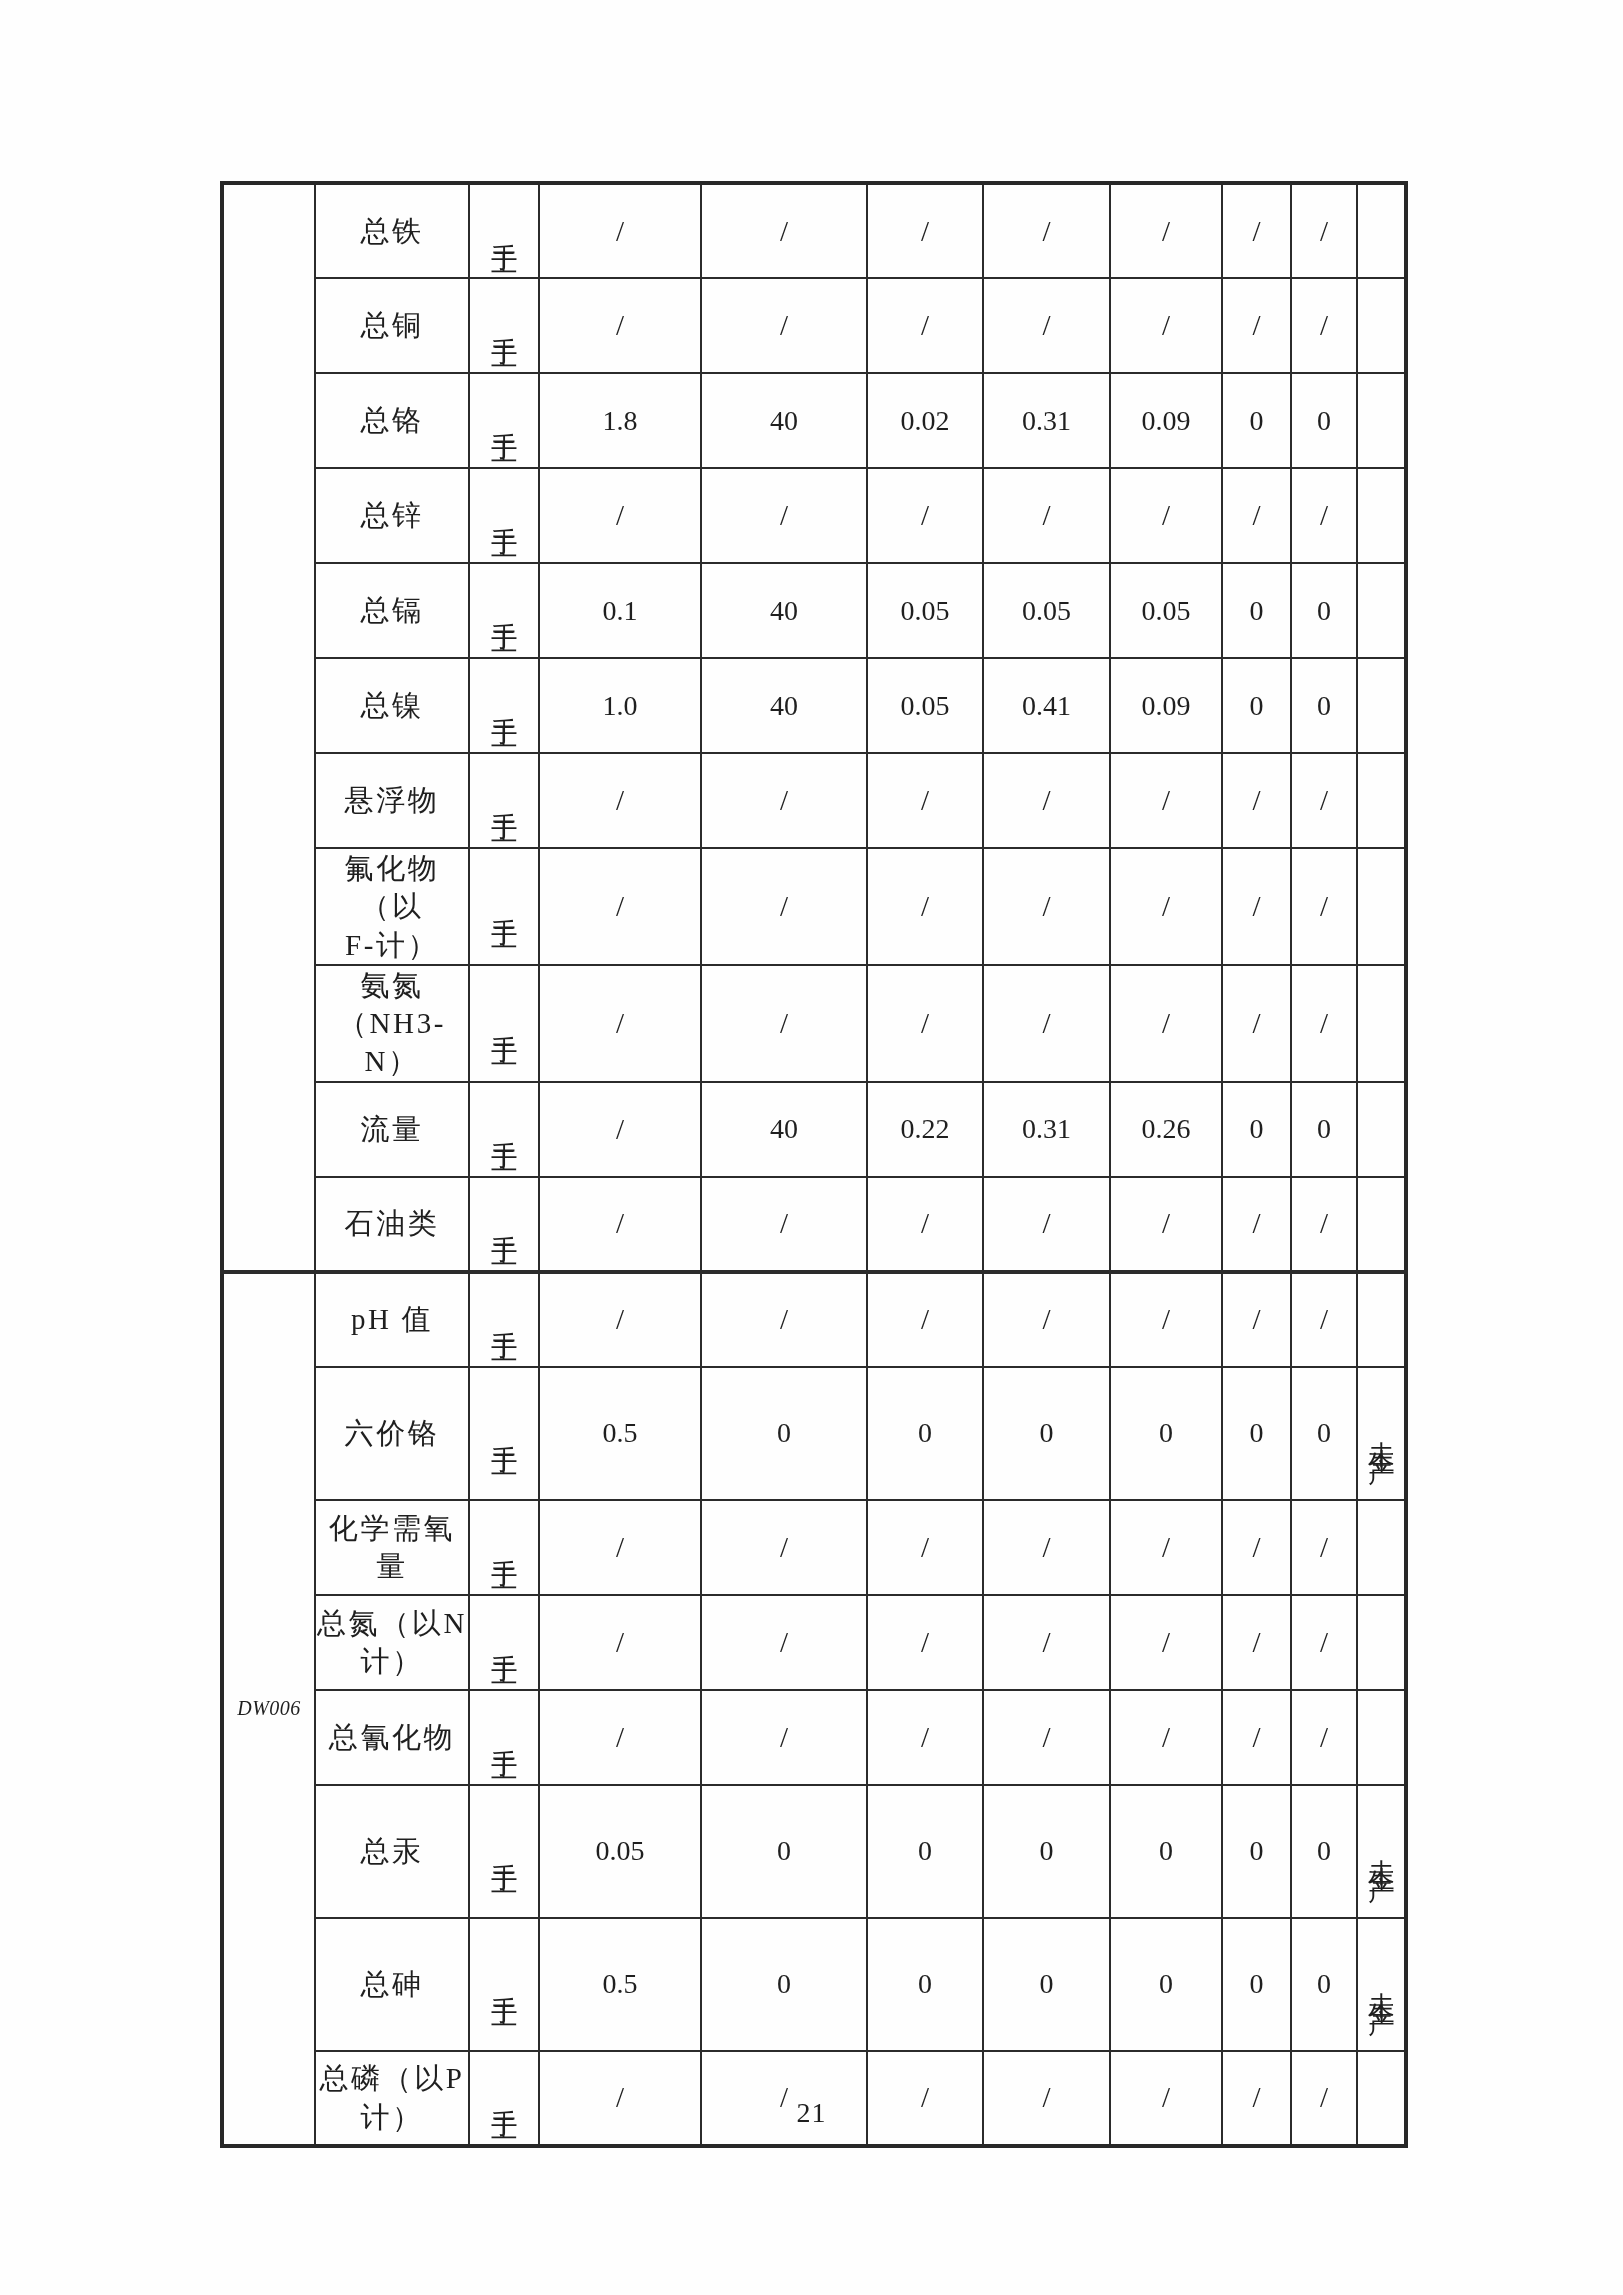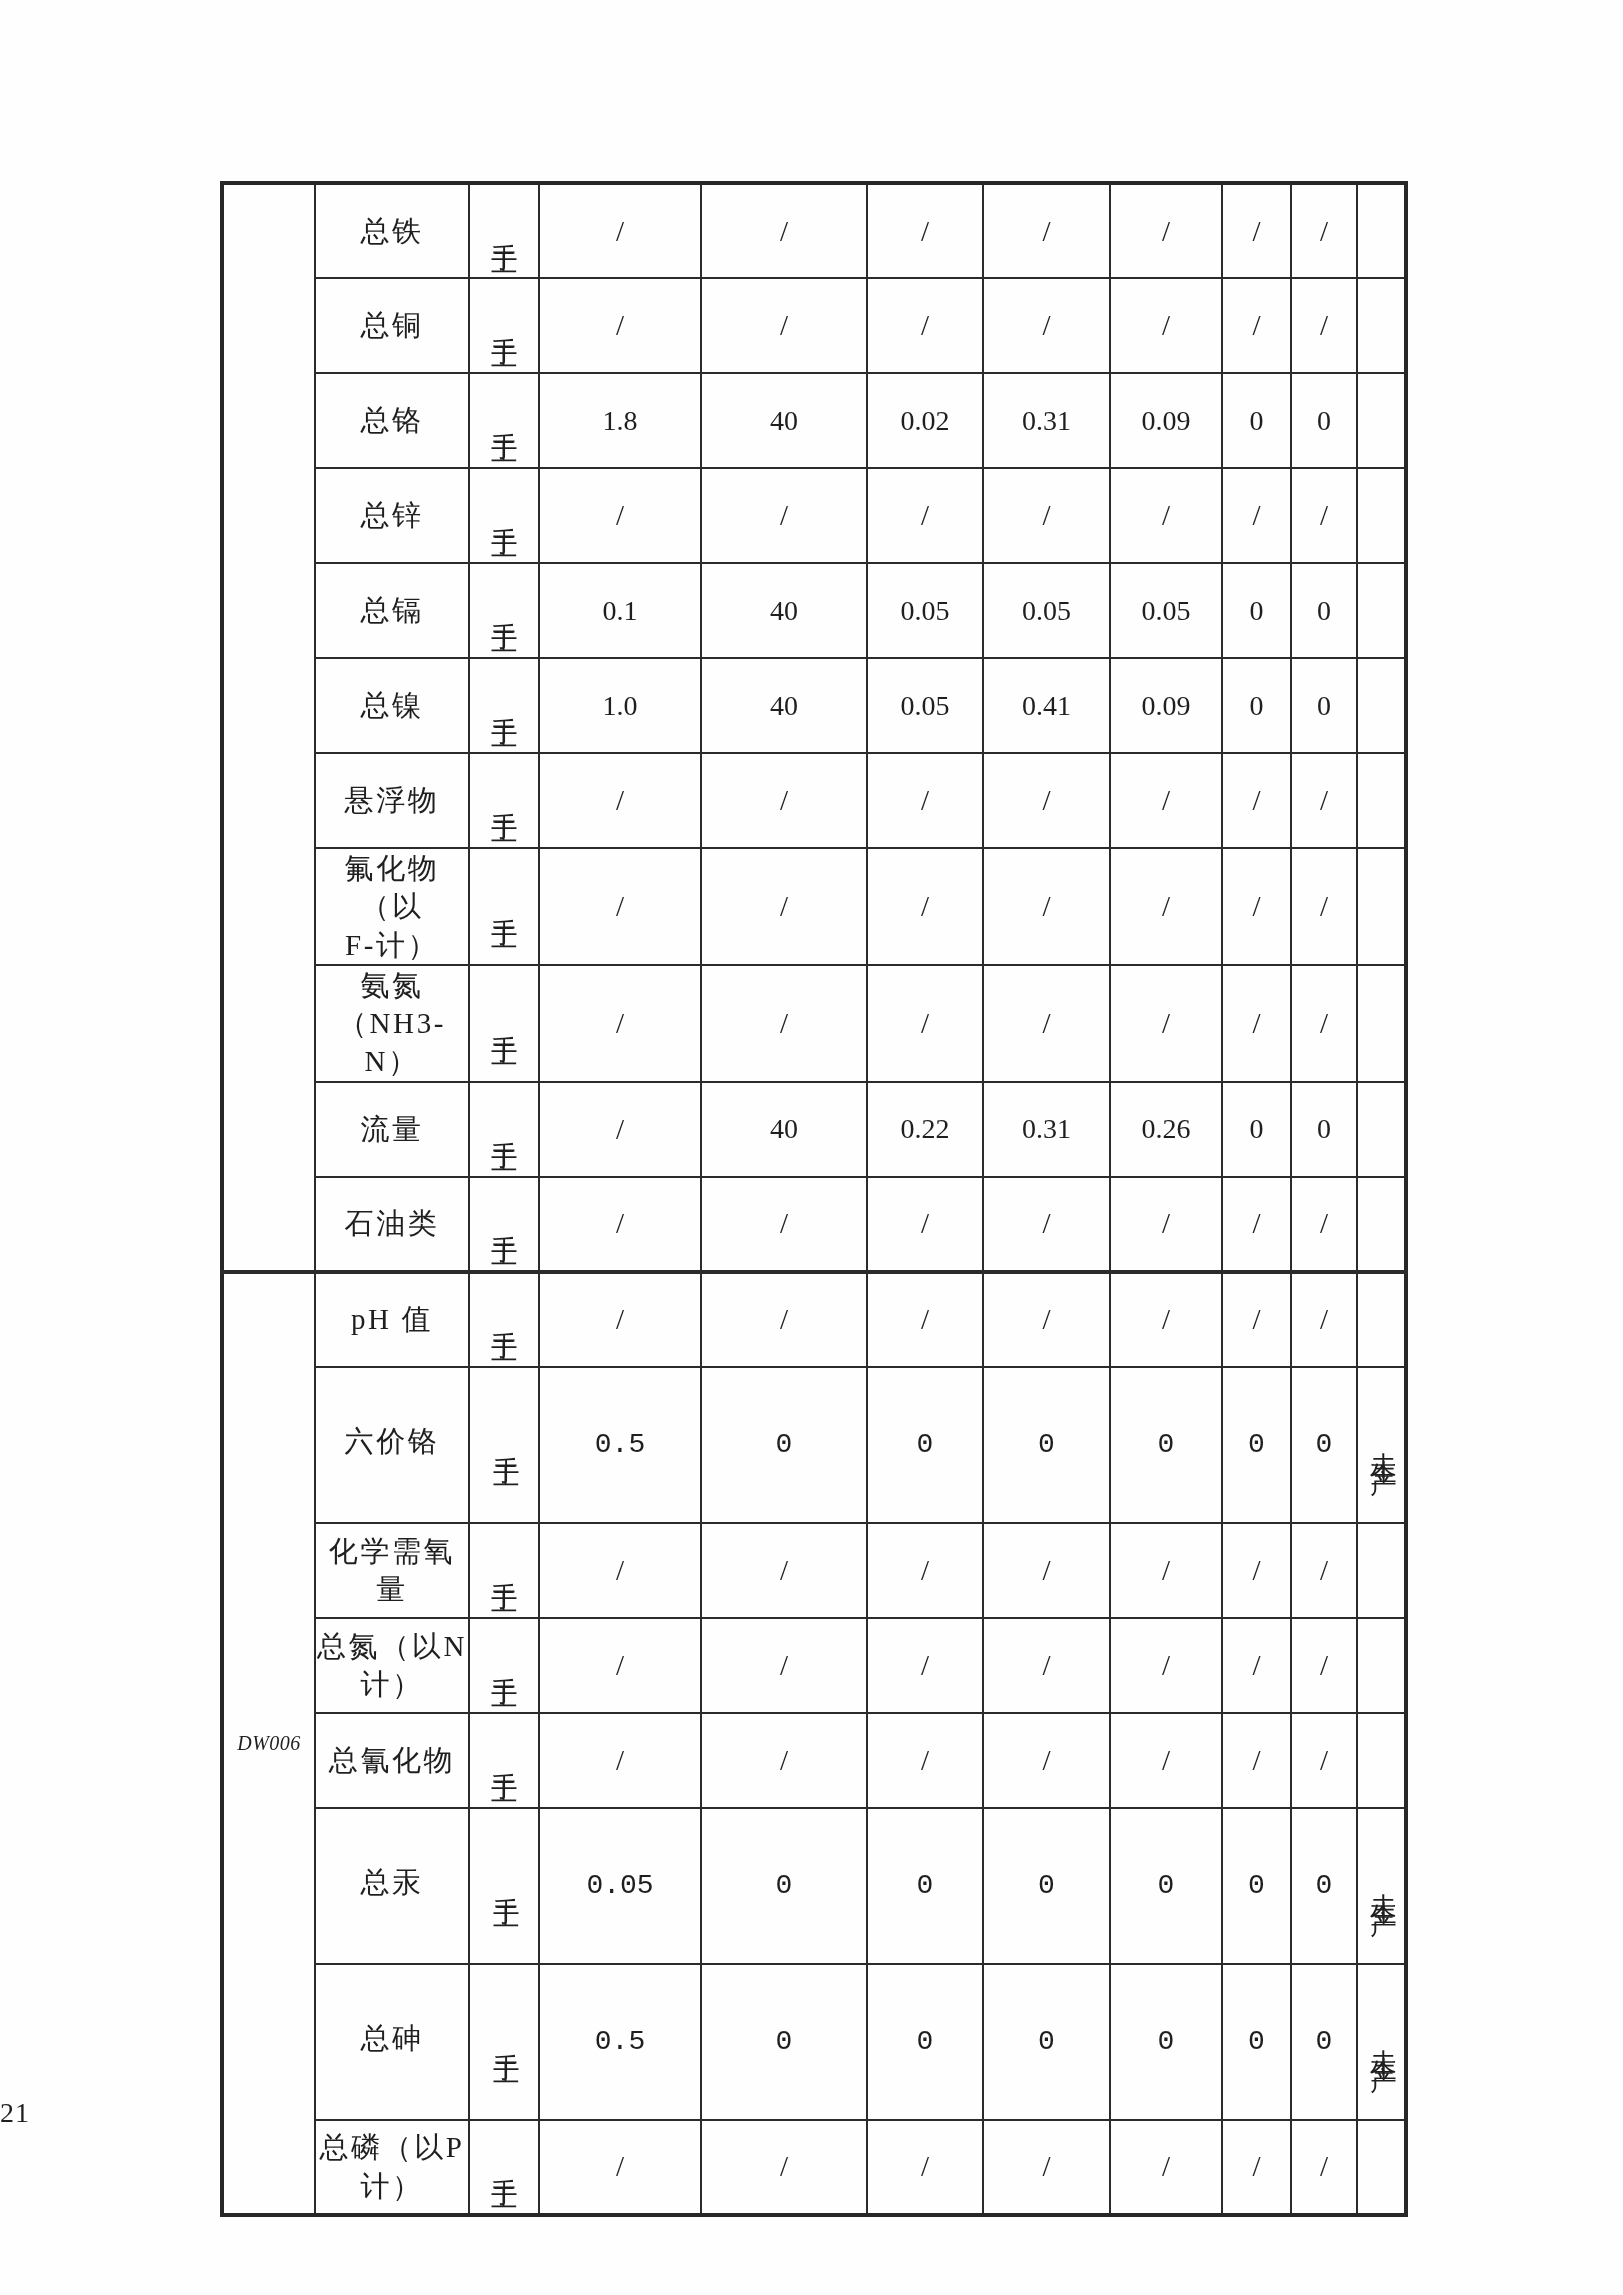--- a/index.html
+++ b/index.html
@@ -22,21 +22,21 @@
     border:4.1px solid #272727;
   }
   td{
     border:2.6px solid #2b2b2b;
     text-align:center;
     vertical-align:middle;
     padding:0;
     overflow:hidden;
   }
   tr{height:95px;}
-  tr.tall{height:156px;font-family:Liberation Mono, monospace;}
+  tr.tall{height:133px;}
   tr.section-top td{border-top-width:4.1px;}
 
   td.outlet{
     font-size:20px;
     letter-spacing:0.5px;
     font-style:italic;
   }
   td.name{
     font-size:29px;
     letter-spacing:2.6px;
@@ -56,20 +56,21 @@
     font-size:28px;
   }
   td.value.slash{
     font-size:29px;
     font-style:normal;
   }
   .page-number{
     position:absolute;
     left:0;right:0;
     top:2097px;
+    text-align:center;
     font-size:28px;
     letter-spacing:1px;
   }
 </style>
 </head>
 <body>
 
 <div class="sheet">
 
   <table class="monitoring">

